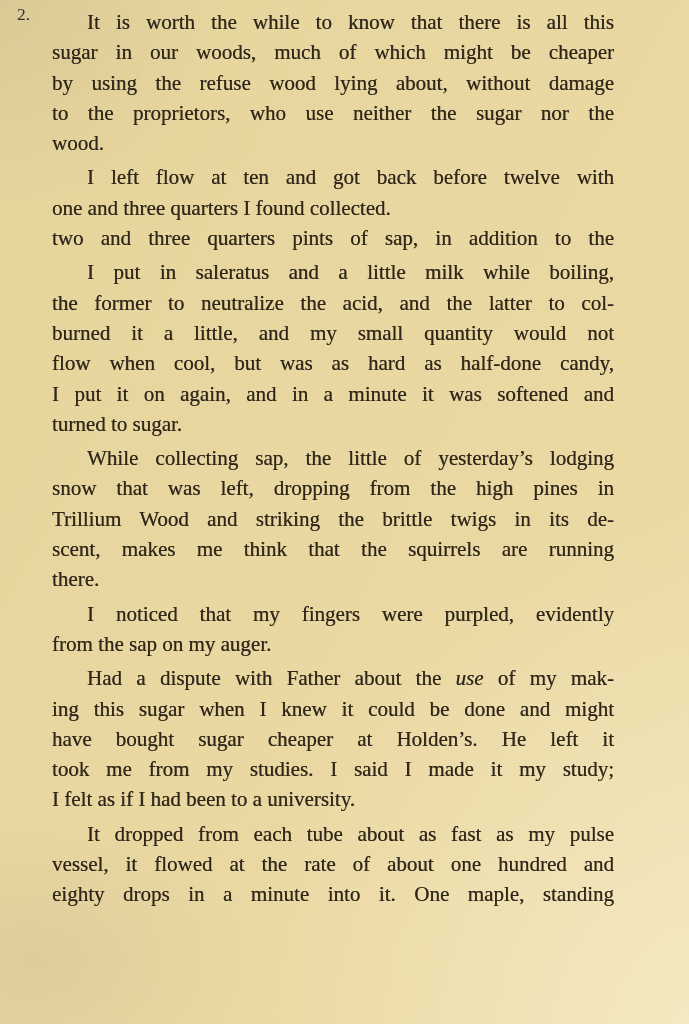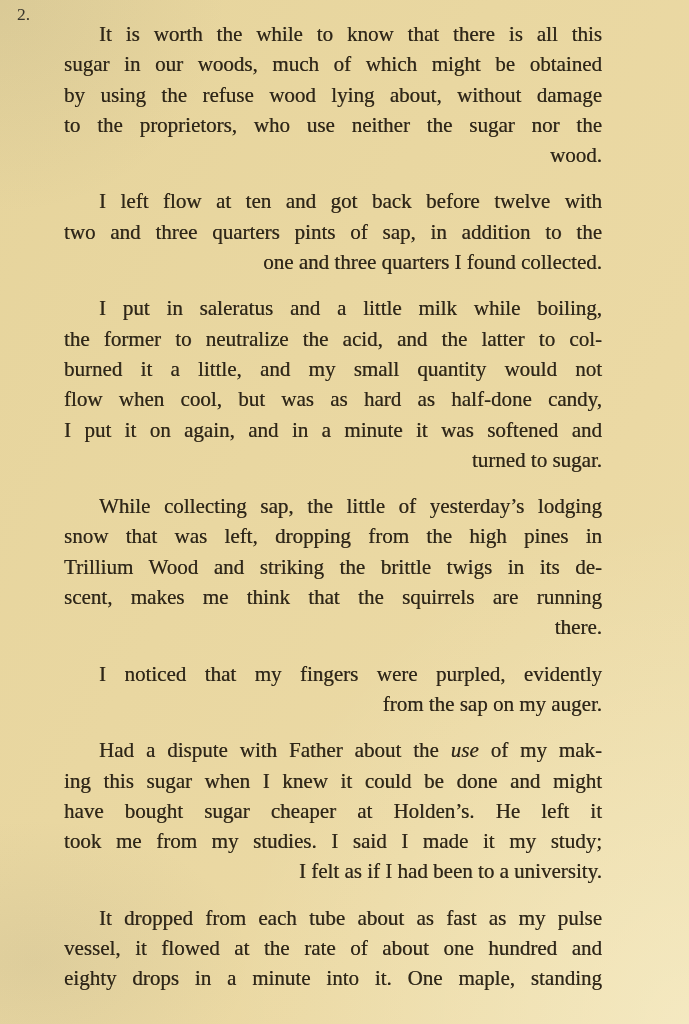--- a/index.html
+++ b/index.html
@@ -30,44 +30,44 @@
     position: absolute;
     left: 48px;
     top: 3px;
     width: 570px;
     font-size: 21px;
     line-height: 30.3px;
     color: #2e2618;
     text-shadow: 0.35px 0 0 rgba(46,38,24,0.65);
   }
 
-  .paragraph { margin: 16px; padding: 0; }
+  .paragraph { margin: 4px; padding: 0; }
 
-  .line { text-align: right; }
+  .line { text-align: left; }
   .line.just { text-align: justify; text-align-last: justify; }
   .line.first { text-indent: 35px; }
   .line i { }
 </style>
 </head>
 <body>
 
 <div class="page">
   <div class="margin-number">2.</div>
   <div class="text-block">
       <div class="paragraph">
         <div class="line first just">It is worth the while to know that there is all this</div>
-        <div class="line just">sugar in our woods, much of which might be obtained</div>
+        <div class="line just">sugar in our woods, much of which might be cheaper</div>
         <div class="line just">by using the refuse wood lying about, without damage</div>
         <div class="line just">to the proprietors, who use neither the sugar nor the</div>
         <div class="line">wood.</div>
       </div>
       <div class="paragraph">
         <div class="line first just">I left flow at ten and got back before twelve with</div>
+        <div class="line">one and three quarters I found collected.</div>
         <div class="line just">two and three quarters pints of sap, in addition to the</div>
-        <div class="line">one and three quarters I found collected.</div>
       </div>
       <div class="paragraph">
         <div class="line first just">I put in saleratus and a little milk while boiling,</div>
         <div class="line just">the former to neutralize the acid, and the latter to col-</div>
         <div class="line just">burned it a little, and my small quantity would not</div>
         <div class="line just">flow when cool, but was as hard as half-done candy,</div>
         <div class="line just">I put it on again, and in a minute it was softened and</div>
         <div class="line">turned to sugar.</div>
       </div>
       <div class="paragraph">

